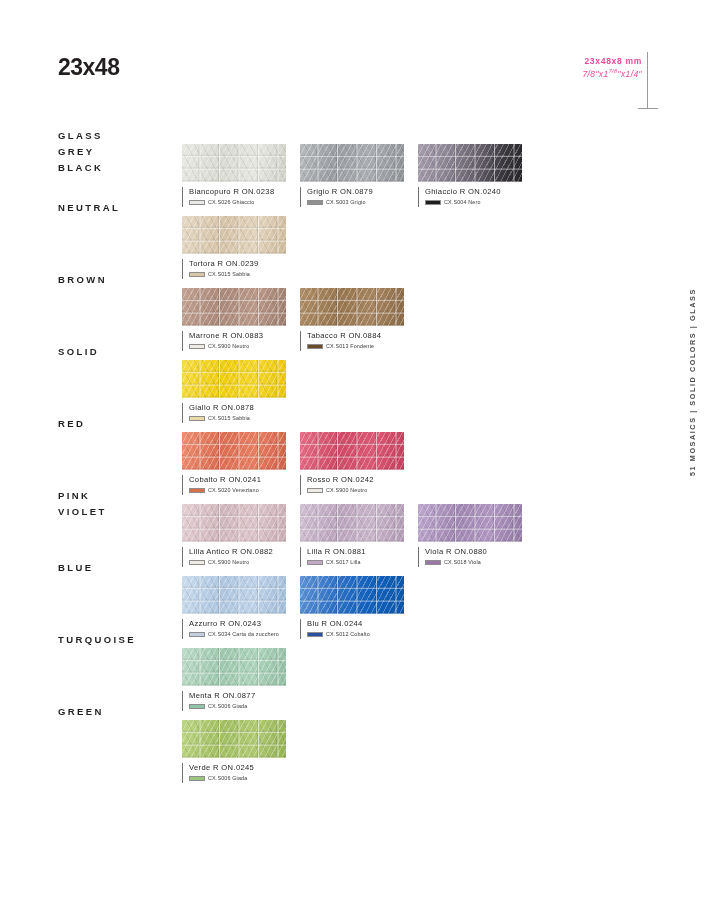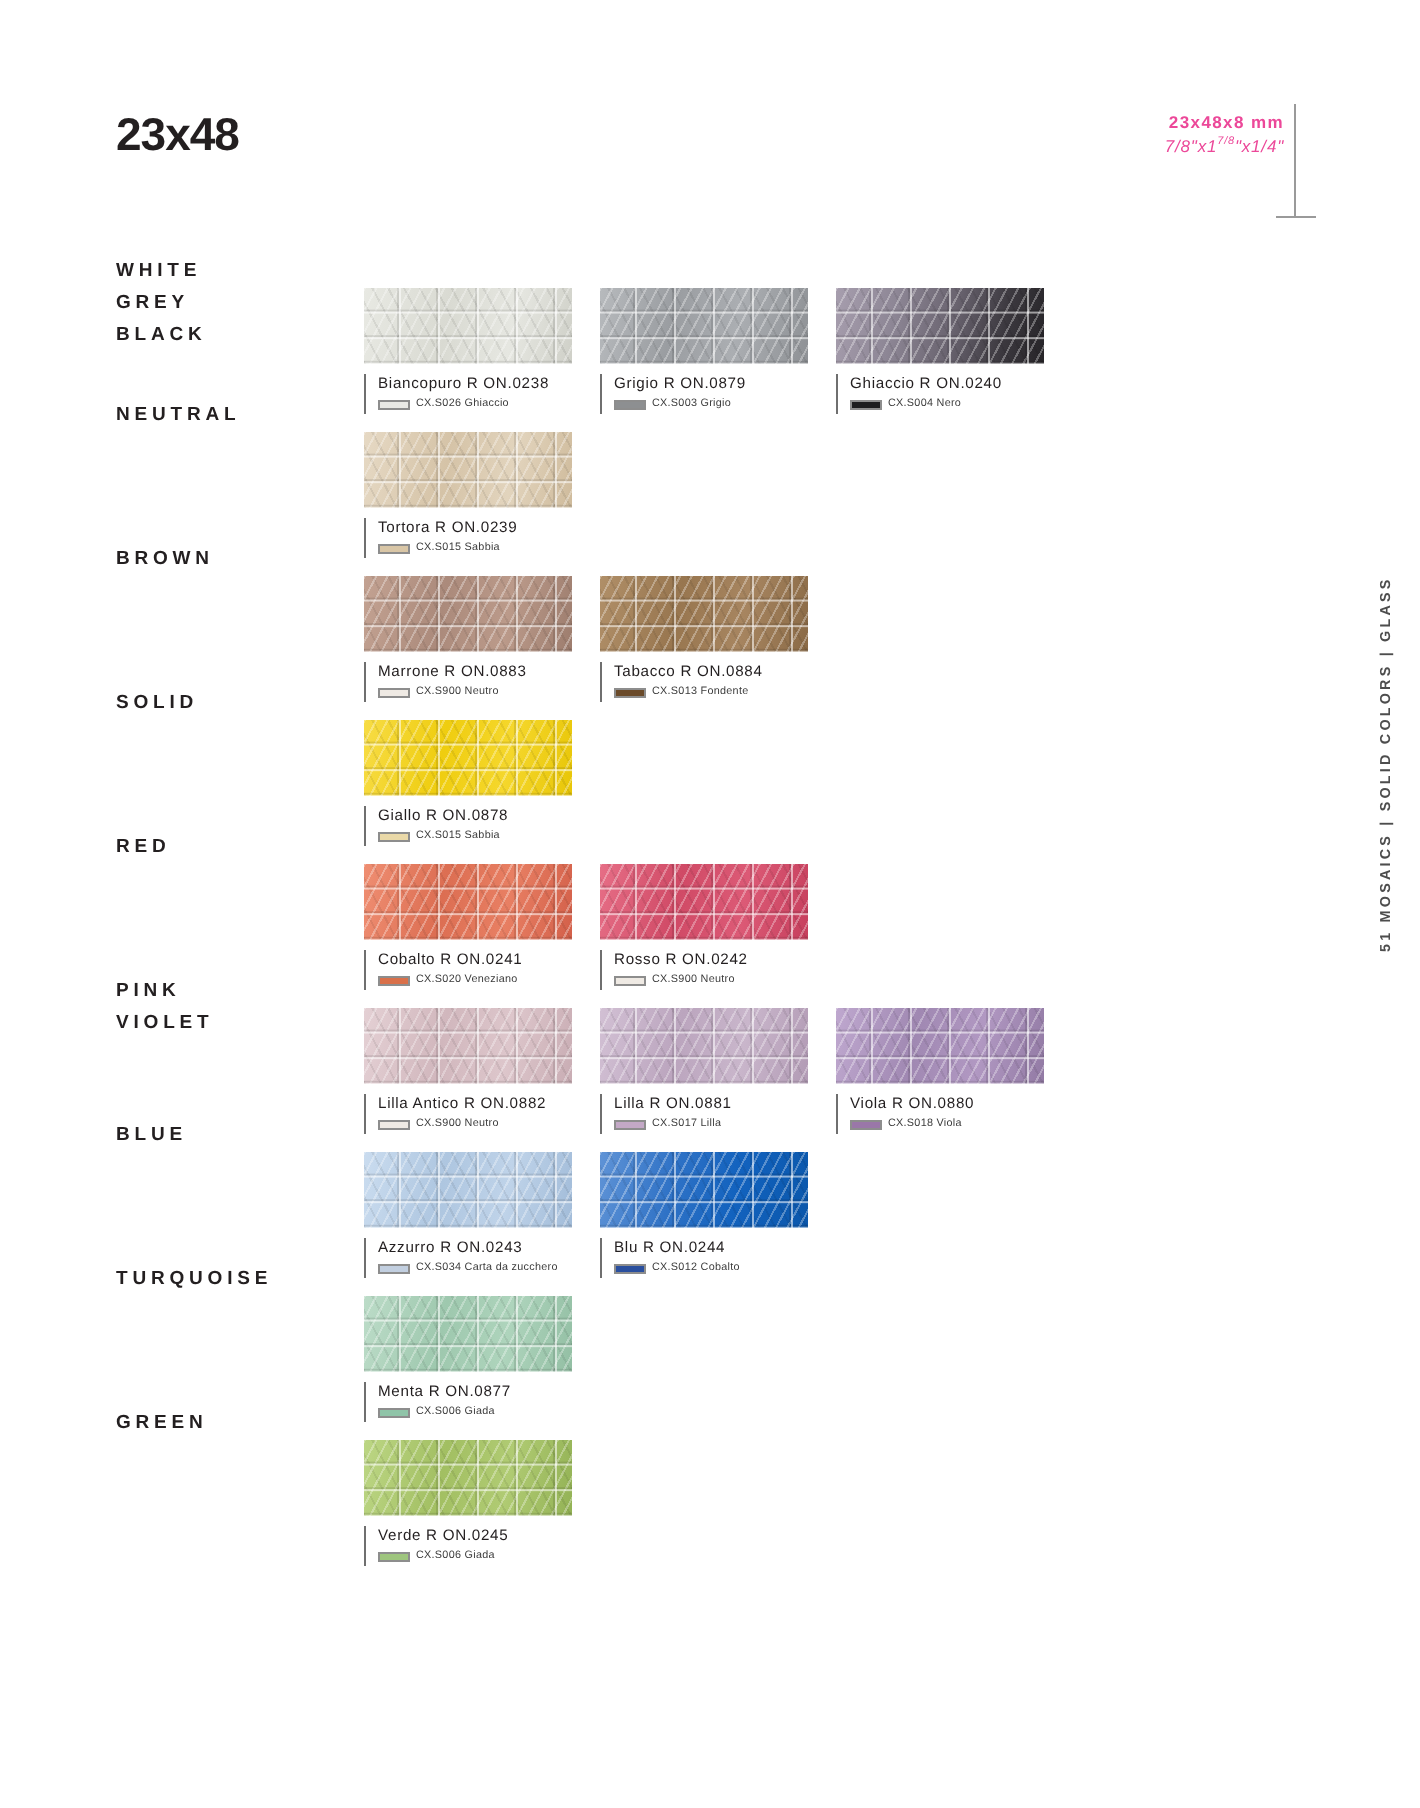--- a/index.html
+++ b/index.html
@@ -207,21 +207,21 @@
     <div class="size-imperial"><span>7/8"x1</span><sup>7/8</sup><span>"x1/4"</span></div>
   </div>
   <div class="corner-rule-v"></div>
   <div class="corner-rule-h"></div>
 
   <div class="side-caption">51  MOSAICS | SOLID COLORS | GLASS</div>
 
   <div id="groups-container">
       <div class="group" style="top: 128px;">
         <div class="group-name">
-          <div>WHITE</div>
+          <div>GLASS</div>
           <div>GREY</div>
           <div>BLACK</div>
         </div>
         <div class="swatch-row">
           <div class="swatch-cell">
             <div class="swatch-img">
               <div class="tex" style="background: linear-gradient(100deg, rgb(232, 233, 227) 0%, rgb(217, 218, 210) 40%, rgb(230, 231, 225) 70%, rgb(207, 208, 200) 100%);"></div>
               <div class="streaks"></div>
               <div class="grid2"></div>
               <div class="grid"></div>

